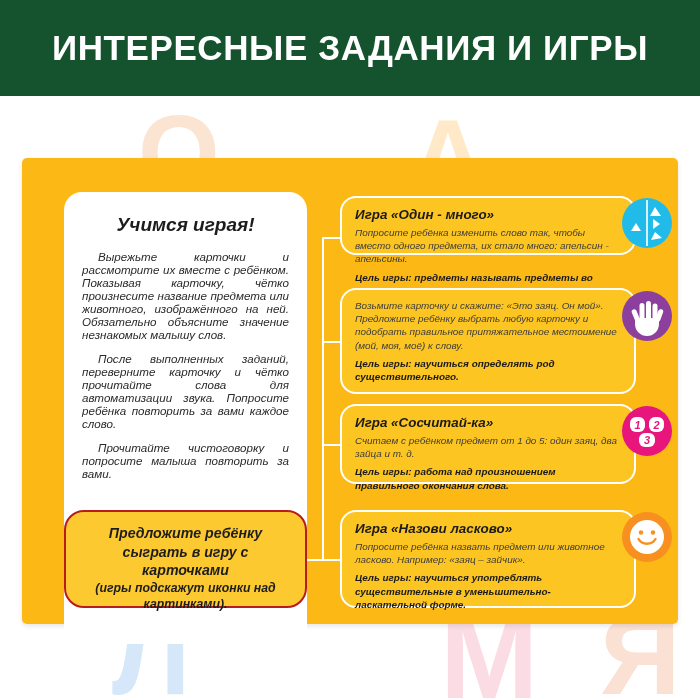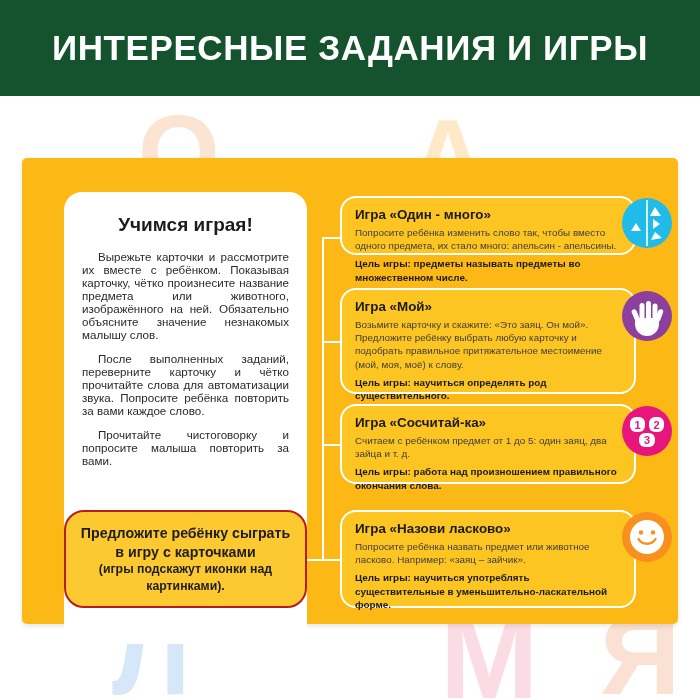--- a/index.html
+++ b/index.html
@@ -60,20 +60,21 @@
   .board {
     position: absolute;
     left: 22px;
     top: 158px;
     width: 656px;
     height: 466px;
     background: #fcb916;
     border-radius: 5px;
     box-shadow: 0 2px 5px rgba(0,0,0,0.10);
     z-index: 2;
+    font-style: italic;
   }
 
   
   .connectors {
     position: absolute;
     left: 0; top: 0;
     width: 656px; height: 466px;
     pointer-events: none;
     z-index: 1;
   }
@@ -239,21 +240,20 @@
     <div class="bb-sub">(игры подскажут иконки над картинками).</div>
   </div>
 
   <div class="game-card card-1">
     <div class="game-title">Игра «Один - много»</div>
     <div class="game-desc">Попросите ребёнка изменить слово так, чтобы вместо одного предмета, их стало много: апельсин - апельсины.</div>
     <div class="game-goal">Цель игры: предметы называть предметы во множественном числе.</div>
   </div>
 
   <div class="game-card card-2">
-    <div class="game-title">Игра «Мой»</div>
     <div class="game-desc">Возьмите карточку и скажите: «Это заяц. Он мой». Предложите ребёнку выбрать любую карточку и подобрать правильное притяжательное местоимение (мой, моя, моё) к слову.</div>
     <div class="game-goal">Цель игры: научиться определять род существительного.</div>
   </div>
 
   <div class="game-card card-3">
     <div class="game-title">Игра «Сосчитай-ка»</div>
     <div class="game-desc">Считаем с ребёнком предмет от 1 до 5: один заяц, два зайца и т. д.</div>
     <div class="game-goal">Цель игры: работа над произношением правильного окончания слова.</div>
   </div>
 

